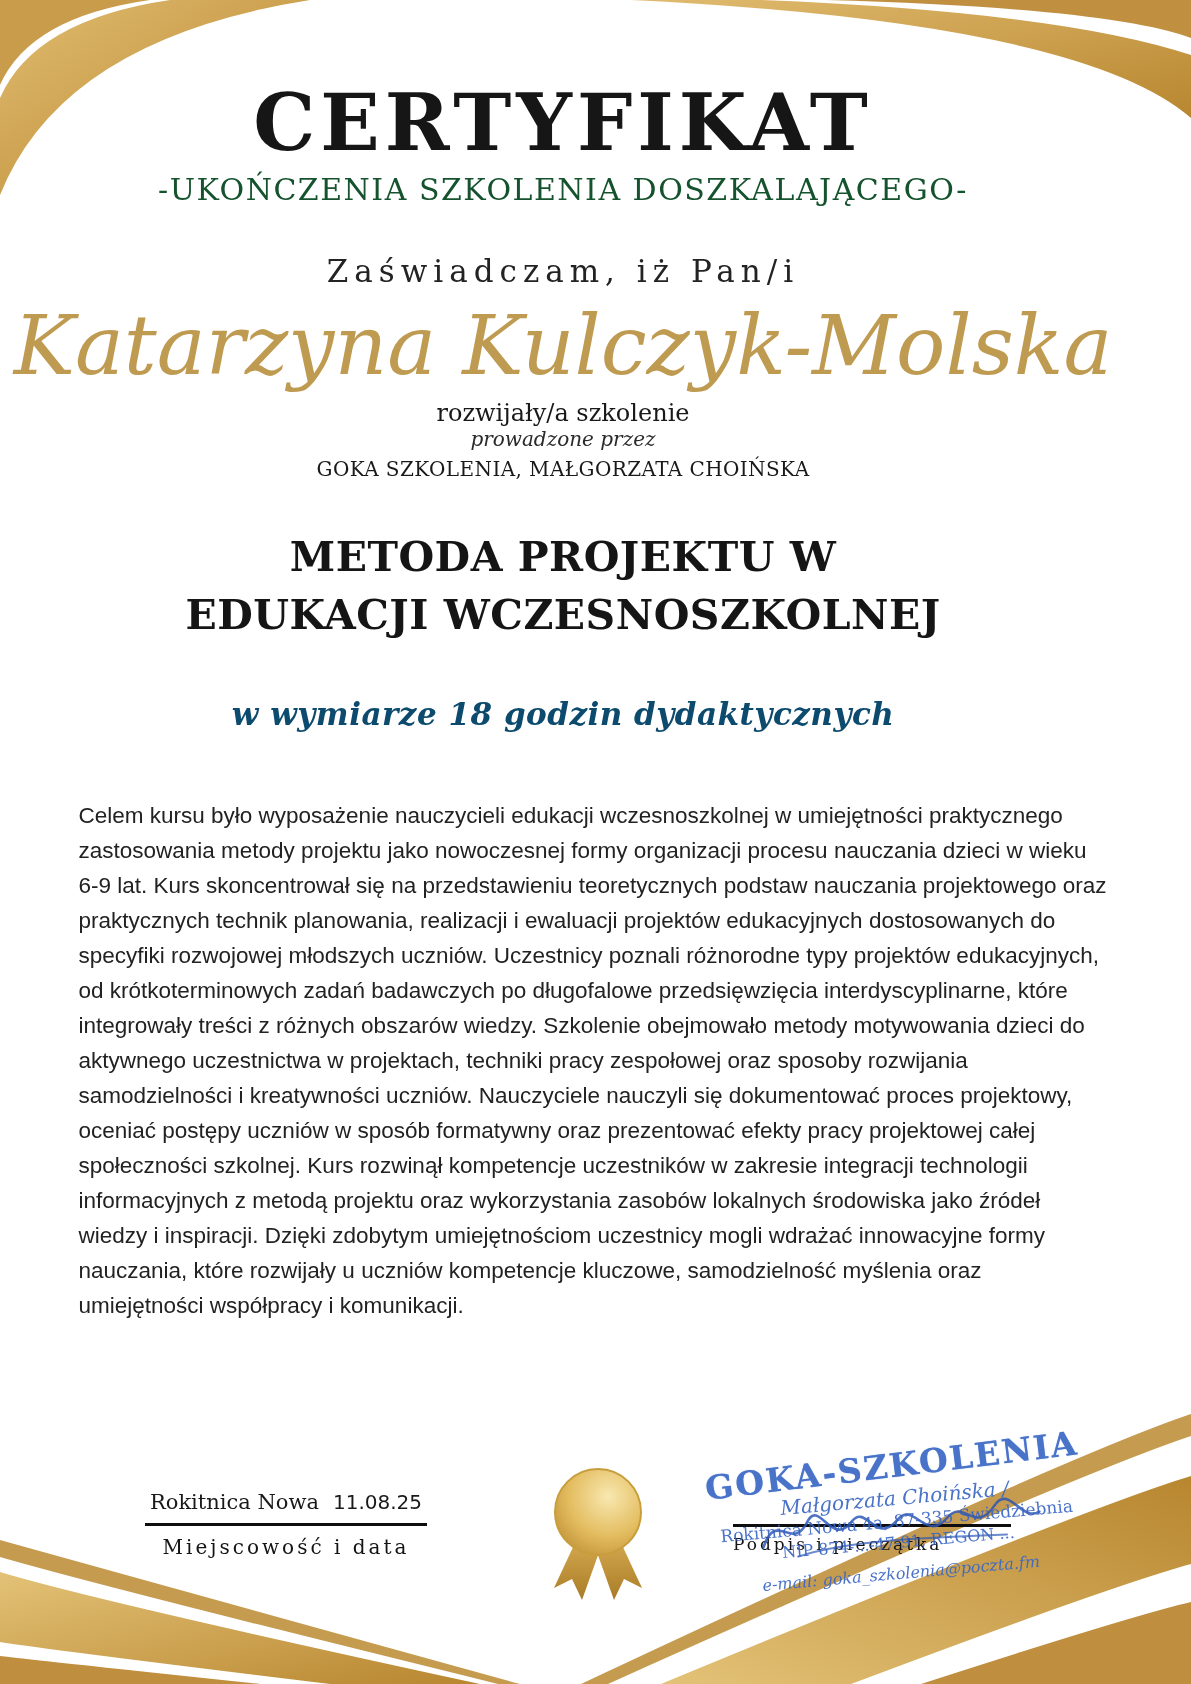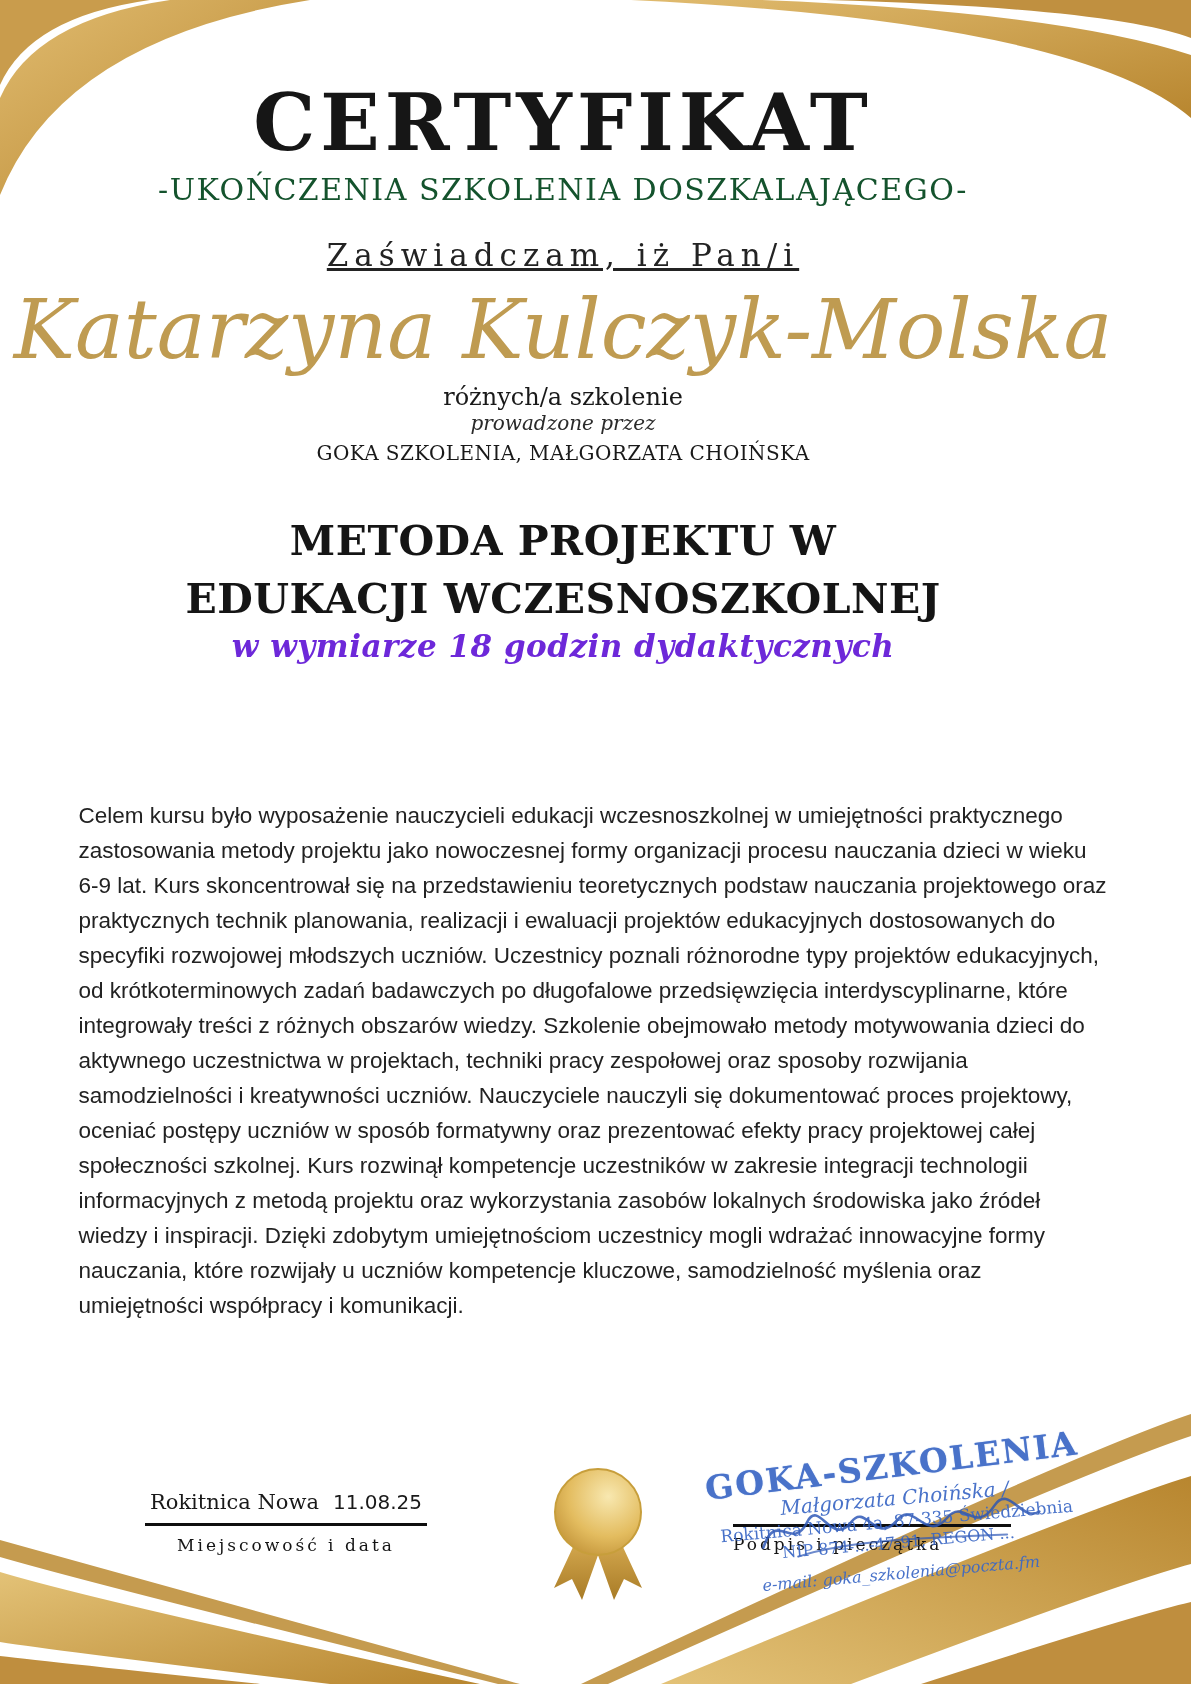--- a/index.html
+++ b/index.html
@@ -10,39 +10,39 @@
   }
   .decor { position:absolute; pointer-events:none; }
   .decor-tl { top:0; left:0; }
   .decor-tr { top:0; right:0; }
   .decor-bl { bottom:0; left:0; }
   .decor-br { bottom:0; right:0; }
 
   .header { position:absolute; top:84px; left:0; width:1110px; text-align:center;padding-left:8px; }
   .title   { font-size:78px; font-weight:700; letter-spacing:5px; line-height:1.0; color:#161616; }
   .subtitle{ font-size:30px; letter-spacing:1.5px; margin-top:10px; color:#14532d; }
-  .salutation { font-size:31px; letter-spacing:6px; margin-top:30px; color:#232323;text-decoration:underline; }
+  .salutation { font-size:31px; letter-spacing:6px; margin-top:46px; color:#232323; }
   .name { font-size:82px; font-style:italic; color:#bf9b51; margin-top:8px; line-height:1.2; white-space:nowrap; }
   .completion { font-size:24px; margin-top:4px; }
   .conducted  { font-size:20px; font-style:italic; color:#2a2a2a; }
   .organizer  { font-size:20px; margin-top:6px; letter-spacing:0.4px; }
   .course-title { font-size:41px; font-weight:700; margin:48px auto 0; width:770px; line-height:1.4; letter-spacing:0.5px; color:#151515; }
-  .duration { font-size:31px; font-style:italic; font-weight:600; letter-spacing:0.5px; color:#6d28d9; }
+  .duration { font-size:31px; font-style:italic; font-weight:600; margin-top:52px; letter-spacing:0.5px; color:#0c4a6e; }
 
   .description {
     position:absolute; top:798px; left:50%; transform:translateX(-50%);
     width:1034px; text-align:left;
     font-family:Liberation Sans, sans-serif; font-size:22.5px; line-height:35px; color:#222222;
   }
 
   .placedate { position:absolute; left:145px; top:1490px; width:282px; text-align:center; }
   .placedate .row { font-size:21px; white-space:nowrap; }
   .placedate .date { font-family:"DejaVu Sans", sans-serif; font-size:20px; margin-left:14px; }
   .rule { border-top:3px solid #0e0e0e; margin-top:9px; }
-  .small-label { font-size:17px; letter-spacing:3px; margin-top:9px; color:#141414; }
+  .small-label { font-size:20px; letter-spacing:3px; margin-top:9px; color:#141414; }
 
   .sig-line  { position:absolute; left:733px; top:1524px; width:278px; border-top:3px solid #0e0e0e; z-index:4; }
   .sig-label { position:absolute; left:733px; top:1534px; width:278px; text-align:left; font-size:17px; letter-spacing:3px; color:#141414; z-index:4; }
 
   .stamp {
     position:absolute; left:700px; top:1446px; width:392px; text-align:center;
     color:#3a67c5; transform:rotate(-5deg); z-index:5; opacity:0.92;
   }
   .stamp .company { font-size:33px; font-weight:700; letter-spacing:2px; transform:rotate(-2deg); text-shadow:0 0 1px #6f93d8; }
   .stamp .owner   { font-size:20px; margin-top:1px; font-style:italic; }
@@ -102,21 +102,21 @@
     <path d="M30,330 Q520,100 640,60 L640,82 Q520,122 57,330 Z" fill="#c59b4f"></path>
     <path d="M110,330 Q540,152 640,122 L640,210 Q560,232 300,330 Z" fill="url(#gBR)"></path>
     <path d="M370,330 Q580,262 640,248 L640,330 Z" fill="#bf8e3e"></path>
   </svg>
 
   <div class="header">
     <div class="title">CERTYFIKAT</div>
     <div class="subtitle">-UKOŃCZENIA SZKOLENIA DOSZKALAJĄCEGO-</div>
     <div class="salutation">Zaświadczam, iż Pan/i</div>
     <div class="name">Katarzyna Kulczyk-Molska</div>
-    <div class="completion">różnych/a szkolenie</div>
+    <div class="completion">rozwijały/a szkolenie</div>
     <div class="conducted">prowadzone przez</div>
     <div class="organizer">GOKA SZKOLENIA, MAŁGORZATA CHOIŃSKA</div>
     <div class="course-title">METODA PROJEKTU W EDUKACJI WCZESNOSZKOLNEJ</div>
     <div class="duration">w wymiarze 18 godzin dydaktycznych</div>
   </div>
 
   <div class="description">Celem kursu było wyposażenie nauczycieli edukacji wczesnoszkolnej w umiejętności praktycznego zastosowania metody projektu jako nowoczesnej formy organizacji procesu nauczania dzieci w wieku 6-9 lat. Kurs skoncentrował się na przedstawieniu teoretycznych podstaw nauczania projektowego oraz praktycznych technik planowania, realizacji i ewaluacji projektów edukacyjnych dostosowanych do specyfiki rozwojowej młodszych uczniów. Uczestnicy poznali różnorodne typy projektów edukacyjnych, od krótkoterminowych zadań badawczych po długofalowe przedsięwzięcia interdyscyplinarne, które integrowały treści z różnych obszarów wiedzy. Szkolenie obejmowało metody motywowania dzieci do aktywnego uczestnictwa w projektach, techniki pracy zespołowej oraz sposoby rozwijania samodzielności i kreatywności uczniów. Nauczyciele nauczyli się dokumentować proces projektowy, oceniać postępy uczniów w sposób formatywny oraz prezentować efekty pracy projektowej całej społeczności szkolnej. Kurs rozwinął kompetencje uczestników w zakresie integracji technologii informacyjnych z metodą projektu oraz wykorzystania zasobów lokalnych środowiska jako źródeł wiedzy i inspiracji. Dzięki zdobytym umiejętnościom uczestnicy mogli wdrażać innowacyjne formy nauczania, które rozwijały u uczniów kompetencje kluczowe, samodzielność myślenia oraz umiejętności współpracy i komunikacji.</div>
 
   <div class="placedate">
     <div class="row">

